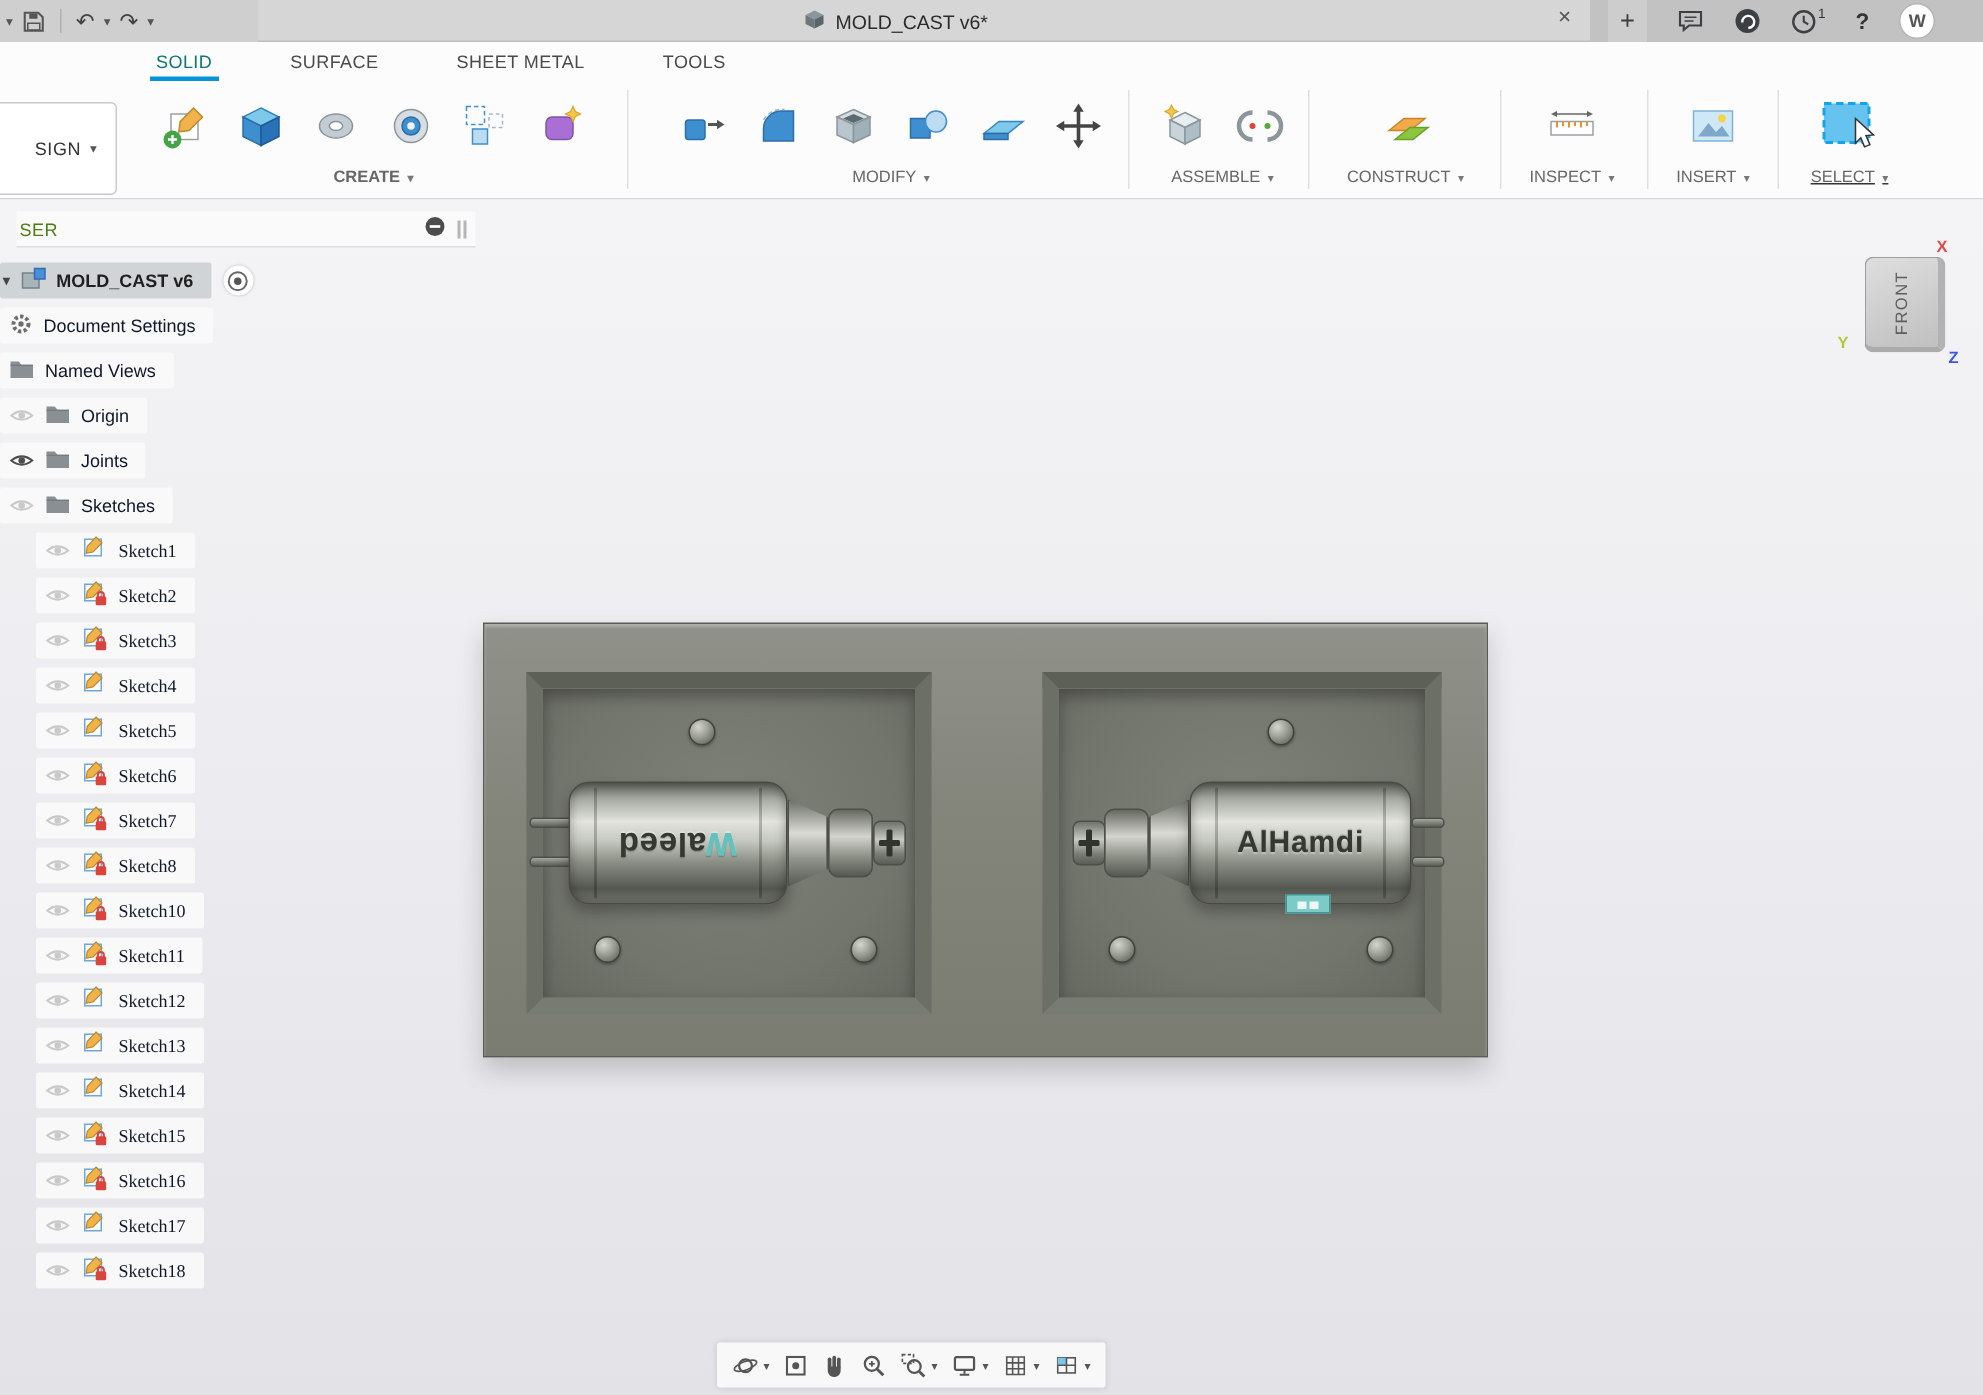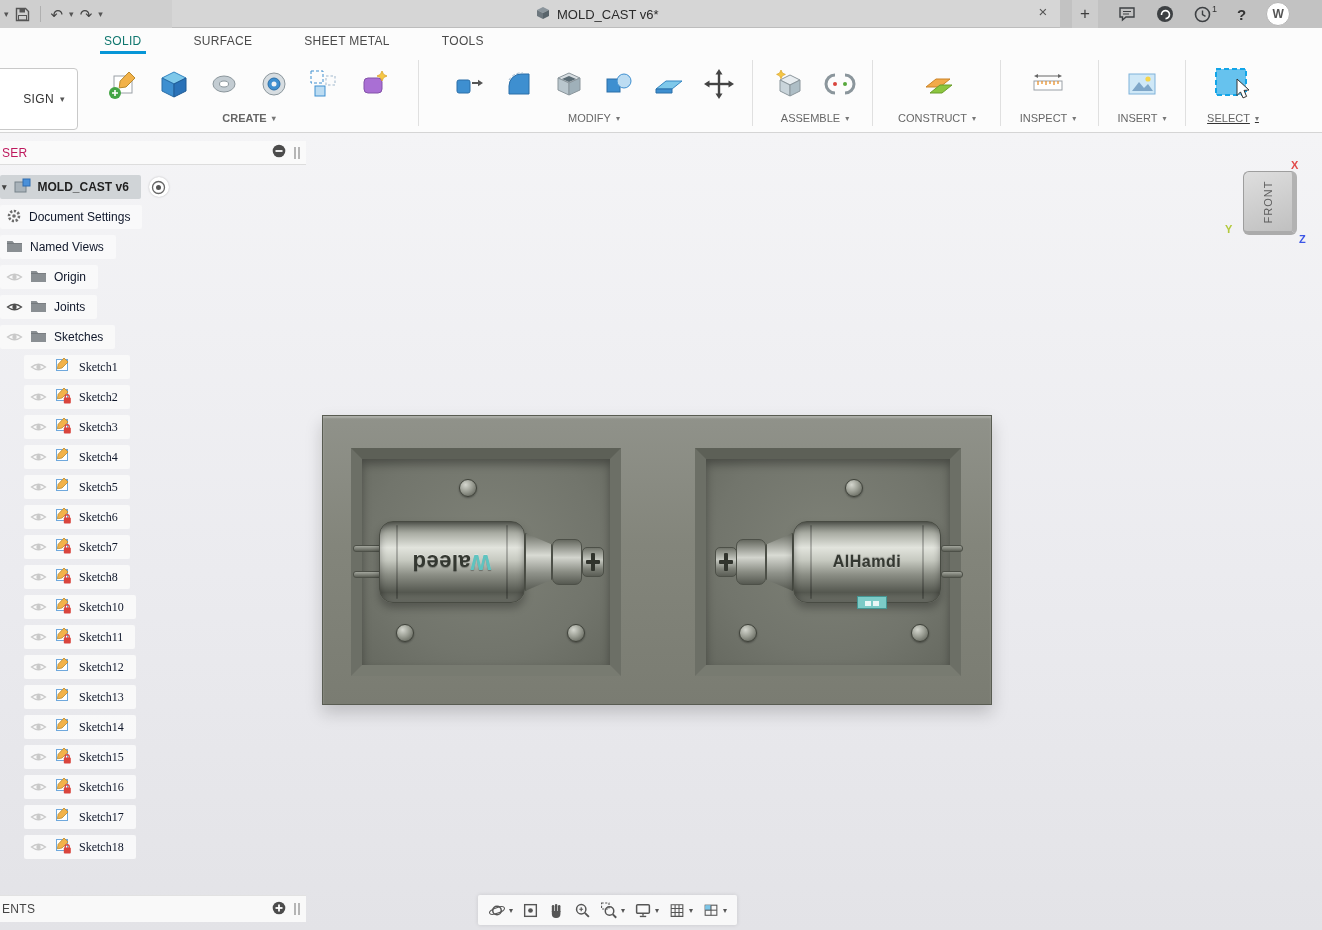--- a/index.html
+++ b/index.html
@@ -54,40 +54,40 @@
   .ridge { position:absolute; top:3px; bottom:3px; width:2px; background:rgba(0,0,0,.22); border-radius:1px; }
   .cyl-neck { position:absolute; top:14px; width:27px; height:58px; background:linear-gradient(180deg,#70736a,#d9dbd4 38%,#8f928a 70%,#5a5d55); border:1px solid #4d5048; }
   .neck-left { clip-path:polygon(0 0,100% 20%,100% 80%,0 100%); }
   .neck-right { clip-path:polygon(0 20%,100% 0,100% 100%,0 80%); }
   .cyl-small { position:absolute; top:20px; width:30px; height:46px; border-radius:7px; border:1px solid #4d5048; background:linear-gradient(180deg,#666960,#d3d5ce 40%,#8a8d84 72%,#565951); }
   .cyl-tip { position:absolute; top:28px; width:22px; height:30px; border-radius:5px; border:1px solid #4d5048; background:linear-gradient(180deg,#70736a,#c7cac2 42%,#7c7f76 75%,#5a5d55); }
   .cross-v { position:absolute; left:50%; top:50%; width:4px; height:18px; margin:-9px 0 0 -2px; background:#31342d; border-radius:1px; }
   .cross-h { position:absolute; left:50%; top:50%; width:14px; height:4px; margin:-2px 0 0 -7px; background:#31342d; border-radius:1px; }
   .ptext { font-weight:bold; color:#343831; text-shadow:0 1px 1px rgba(255,255,255,.30), 0 -1px 1px rgba(0,0,0,.30); letter-spacing:.5px; }
   .ptext-left { font-size:22px; transform:rotate(180deg); }
-  .ptext-right { font-size:16px; }
+  .ptext-right { font-size:20px; }
   .teal { color:#5fc4c0; }
   .part-badge { position:absolute; left:63px; top:74px; width:30px; height:13px; background:#7ccbc7; border:1px solid #459693; display:flex; align-items:flex-end; justify-content:center; gap:2px; padding-bottom:2px; }
   .part-badge i { display:block; width:6px; height:5px; background:#eaf7f6; }
 
   
   .viewcube { position:absolute; left:1243px; top:38px; width:54px; height:64px; background:linear-gradient(160deg,#dedede,#c0c0c0); border:1px solid #9e9e9e; border-right:5px solid #b2b2b2; border-bottom:4px solid #ababab; border-radius:6px; display:flex; align-items:center; justify-content:center; }
   .viewcube span { transform:rotate(-90deg); font-size:11px; color:#5e5e5e; letter-spacing:1px; }
   .axis { position:absolute; font-size:11px; font-weight:bold; }
   .axis-x { left:1291px; top:26px; color:#e14b4b; }
   .axis-y { left:1225px; top:90px; color:#b3c93c; }
   .axis-z { left:1299px; top:100px; color:#3b55e6; }
 
   
   .navbar { position:absolute; left:478px; top:762px; height:30px; display:flex; align-items:center; gap:9px; background:rgba(250,250,250,.92); padding:0 10px; border-radius:2px; box-shadow:0 0 4px rgba(0,0,0,.12); }
   .navbtn { display:inline-flex; align-items:center; gap:3px; }
   .ncaret { font-size:8px; color:#555; }
 
   
-  .bheader { position:absolute; left:0; top:141px; width:306px; height:24px; background:rgba(250,250,250,.95); border-bottom:1px solid #ddd; display:flex; align-items:center; font-size:12px; color:#be185d; padding-left:2px; letter-spacing:.3px; }
+  .bheader { position:absolute; left:11px; top:141px; width:306px; height:24px; background:rgba(250,250,250,.95); border-bottom:1px solid #ddd; display:flex; align-items:center; font-size:12px; color:#4d7c0f; padding-left:2px; letter-spacing:.3px; }
   .bheader .spacer { flex:1; }
   .grip { width:6px; height:12px; border-left:2px solid #b5b5b5; border-right:2px solid #b5b5b5; margin:0 6px 0 8px; }
   .btree { position:absolute; left:0; top:165px; width:306px; }
   .brow { display:flex; align-items:center; gap:7px; height:24px; margin-top:6px; width:max-content; padding:0 12px 0 6px; background:rgba(250,250,250,.92); border-radius:2px; font-size:12px; color:#0f172a; }
   .brow-root-wrap { display:flex; align-items:center; gap:8px; margin-top:10px; }
   .brow.root { background:#d0d4d7; font-weight:bold; color:#1f1f1f; margin-top:0; padding-left:2px; }
   .root-caret { font-size:9px; color:#444; }
   .radio-chip { width:20px; height:20px; background:#fff; border-radius:50%; display:flex; align-items:center; justify-content:center; box-shadow:0 0 2px rgba(0,0,0,.25); }
   .sketch-row { margin-left:24px;font-family:Liberation Serif, serif; }
   .eye { display:inline-flex; }
@@ -482,32 +482,20 @@
       <svg width="18" height="17" viewBox="0 0 16 16">
           <rect x="2.5" y="3" width="11" height="9.5" fill="none" stroke="#555"></rect>
           <rect x="2.5" y="3" width="5.5" height="4.7" fill="#7cc6e8"></rect>
           <line x1="8" y1="3" x2="8" y2="12.5" stroke="#555"></line>
           <line x1="2.5" y1="7.7" x2="13.5" y2="7.7" stroke="#555"></line>
         </svg>
       <span class="ncaret">▾</span>
     </span>
   </div>
 
-  <div class="cbar">
-    <span>ENTS</span>
-    <span class="spacer"></span>
-    <span>
-      <svg width="14" height="14" viewBox="0 0 14 14">
-          <circle cx="7" cy="7" r="6.3" fill="#4c4c4c"></circle>
-          <rect x="3.5" y="6.1" width="7" height="1.8" fill="#fff"></rect>
-          <rect x="6.1" y="3.5" width="1.8" height="7" fill="#fff"></rect>
-        </svg>
-    </span>
-    <span class="grip"></span>
-  </div>
 </div>
 
 <div class="bheader">
   <span>SER</span>
   <span class="spacer"></span>
   <span>
     <svg width="14" height="14" viewBox="0 0 14 14">
         <circle cx="7" cy="7" r="6.3" fill="#4c4c4c"></circle>
         <rect x="3.5" y="6.1" width="7" height="1.8" fill="#fff"></rect>
       </svg>

